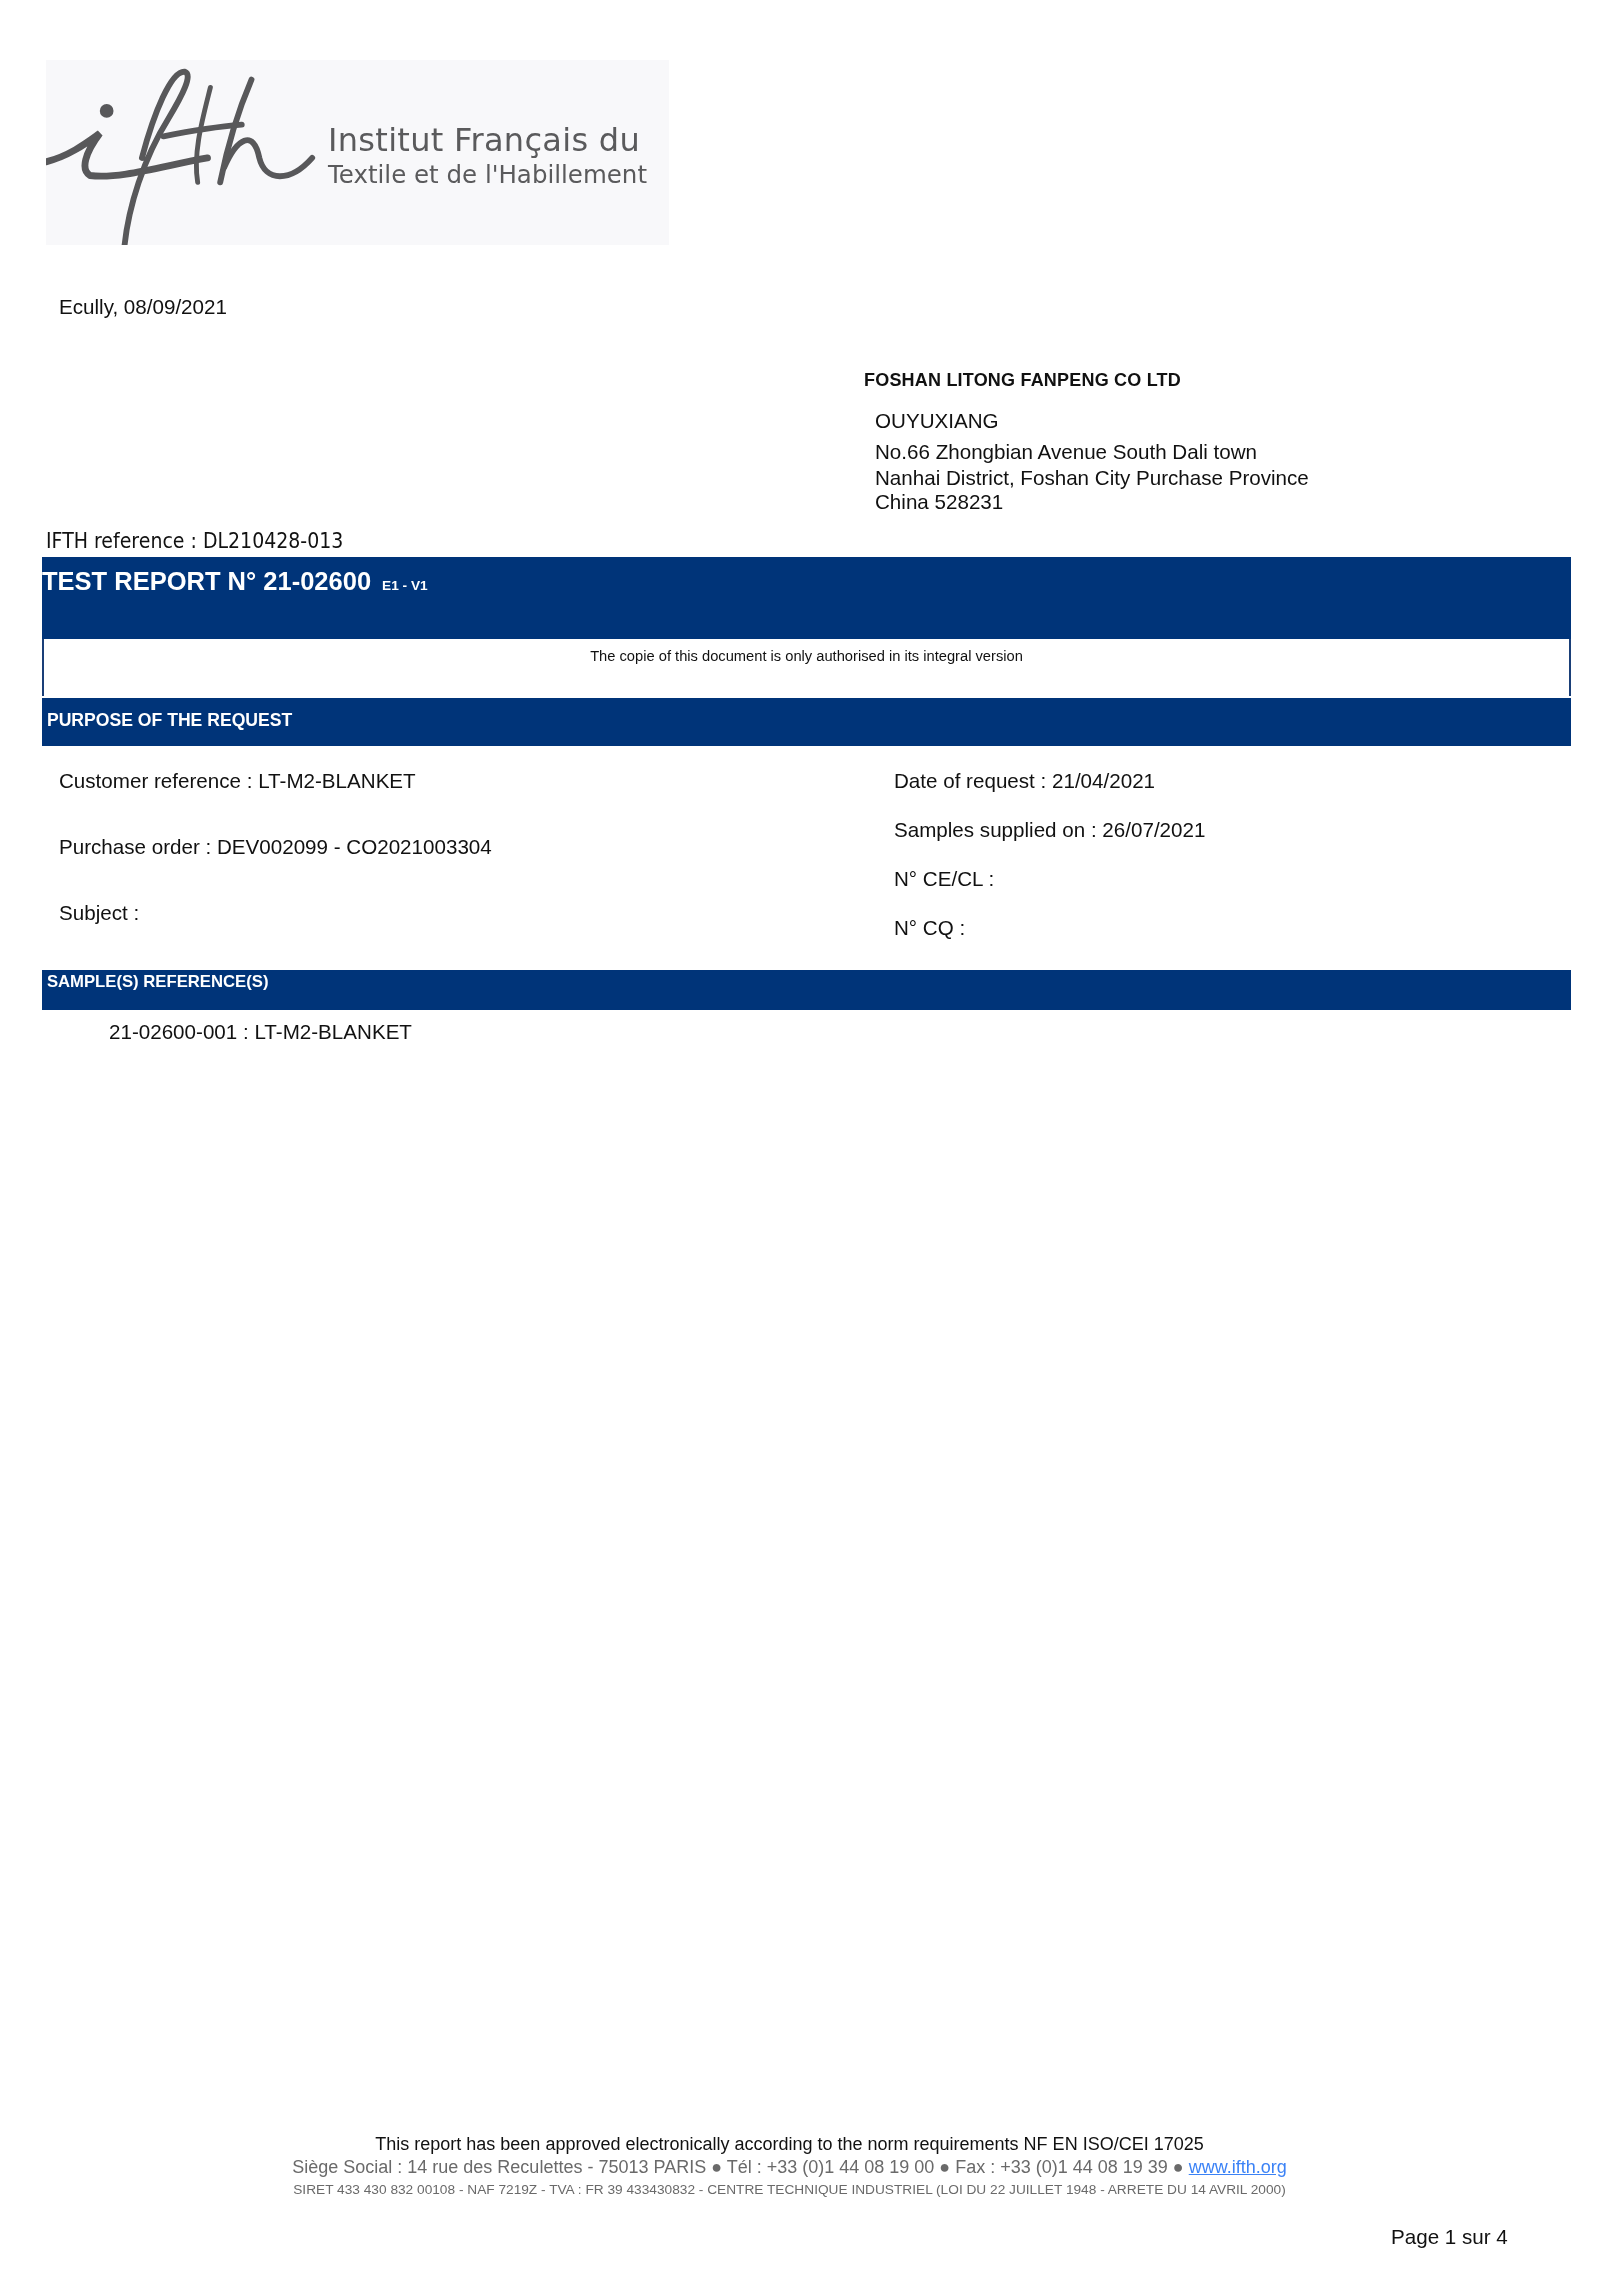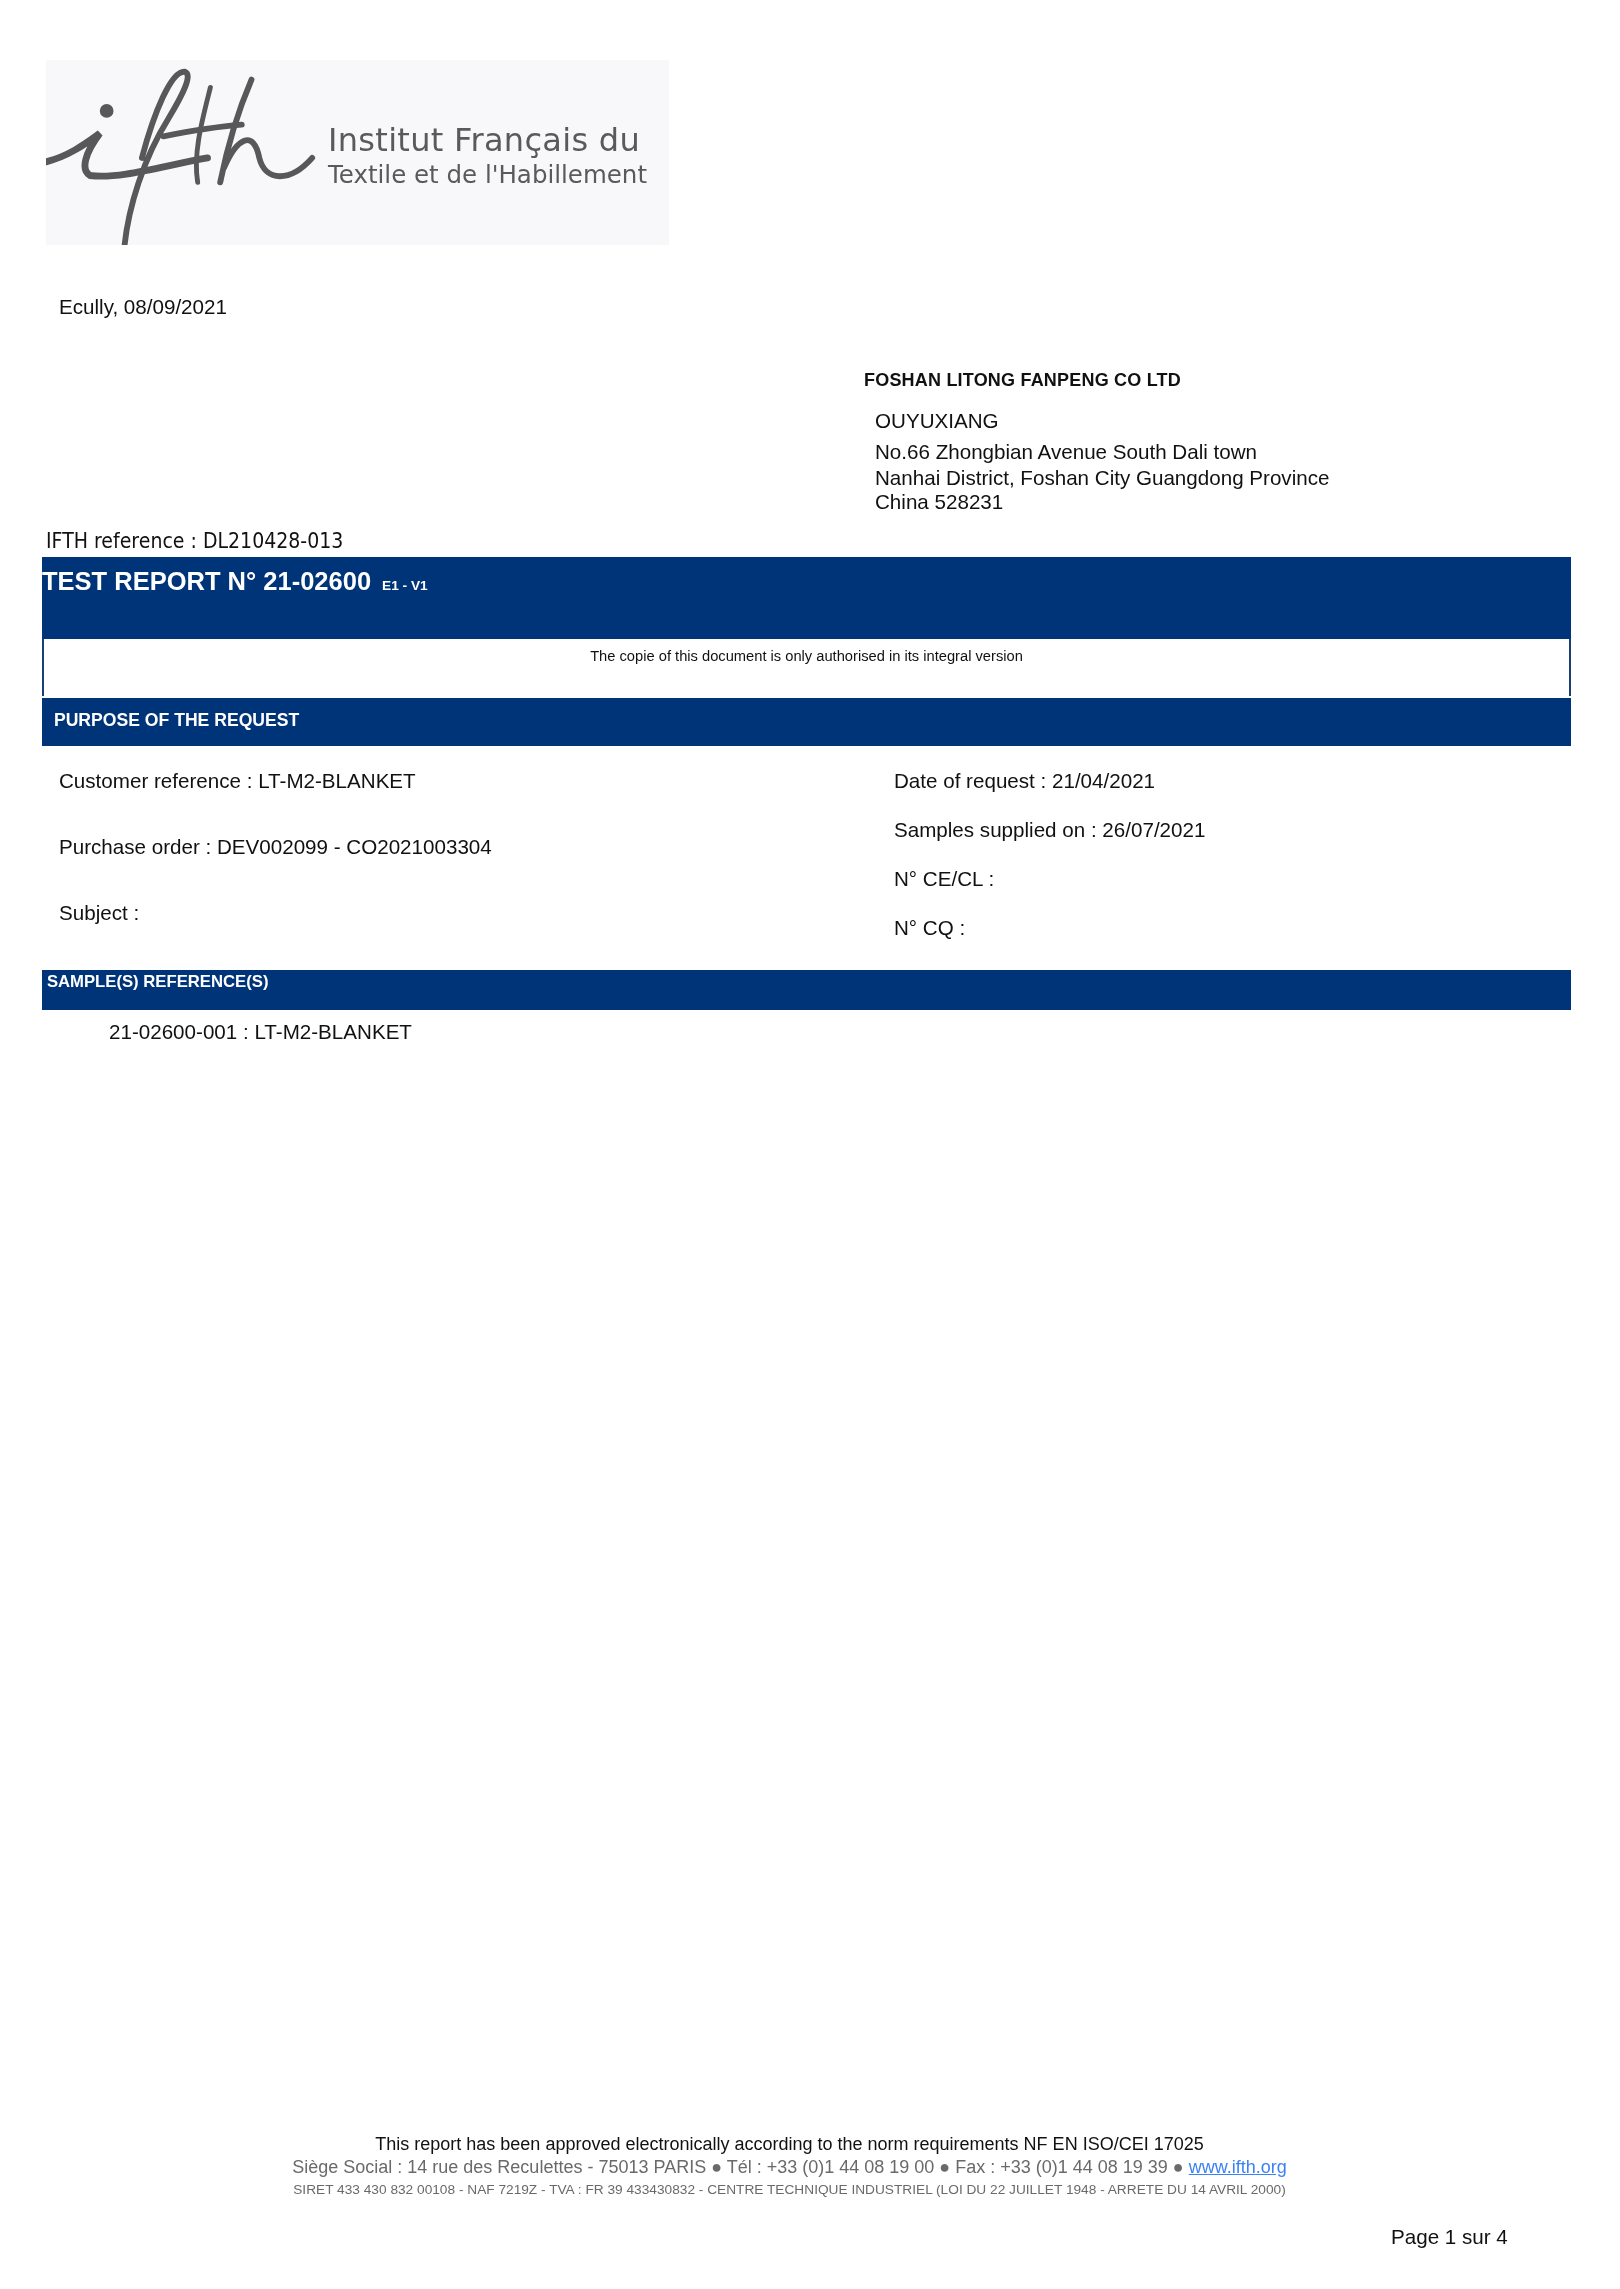--- a/index.html
+++ b/index.html
@@ -23,21 +23,21 @@
   .report-bar { position: absolute; left: 42px; top: 557px; width: 1529px; height: 82px; background: #003479; }
   .report-title { position: absolute; left: 0; right: 0; top: 9.8px; text-align: left; color: #fff; font-weight: bold; font-size: 25.5px; }
   .report-title .ver { font-size: 13.7px; margin-left: 3.9px; }
 
   .notice-box { position: absolute; left: 42px; top: 639px; width: 1525px; height: 57px; background: #fff;
                 border-left: 2px solid #1a3f78; border-right: 2px solid #1a3f78; }
   .notice-text { position: absolute; left: 0; right: 0; top: 8.8px; text-align: center; font-size: 14.7px; color: #111; }
 
   .section-bar { position: absolute; left: 42px; width: 1529px; background: #003479; color: #fff; font-weight: bold; }
   .purpose-bar { top: 698px; height: 48px; }
-  .purpose-bar span { position: absolute; left: 4.9px; top: 11.8px; font-size: 17.6px; margin-left: 7px; }
+  .purpose-bar span { position: absolute; left: 4.9px; top: 11.8px; font-size: 17.6px; }
   .samples-bar { top: 970px; height: 40px; }
   .samples-bar span { position: absolute; left: 4.9px; top: 2px; font-size: 16.7px; }
 
   .field { font-size: 20.6px; }
   .sample-item { left: 109px; top: 1020px; font-size: 20.6px; }
 
   .footer { left: 0; width: 1579px; text-align: center; }
   .footer-1 { top: 2134px; font-size: 18px; color: #111; }
   .footer-2 { top: 2157px; font-size: 18px; color: #6a6a6a; }
   .footer-2 a { color: #3b82f6; text-decoration: underline; }
@@ -61,21 +61,21 @@
   </svg>
   <div class="logo-line1">Institut Français du</div>
   <div class="logo-line2">Textile et de l'Habillement</div>
 </div>
 
 <div class="abs place-date">Ecully, 08/09/2021</div>
 
 <div class="abs company-name">FOSHAN LITONG FANPENG CO LTD</div>
 <div class="abs addr" style="top:409px">OUYUXIANG</div>
 <div class="abs addr" style="top:440px">No.66  Zhongbian Avenue South Dali town</div>
-<div class="abs addr" style="top:466px">Nanhai District, Foshan City Guangdong Province</div>
+<div class="abs addr" style="top:466px">Nanhai District, Foshan City Purchase Province</div>
 <div class="abs addr" style="top:490px">China 528231</div>
 
 <div class="abs ifth-ref">IFTH reference : DL210428-013</div>
 
 <div class="report-bar">
   <div class="report-title">
     <span>TEST REPORT N° 21-02600</span>
     <span class="ver">E1 - V1</span>
   </div>
 </div>

